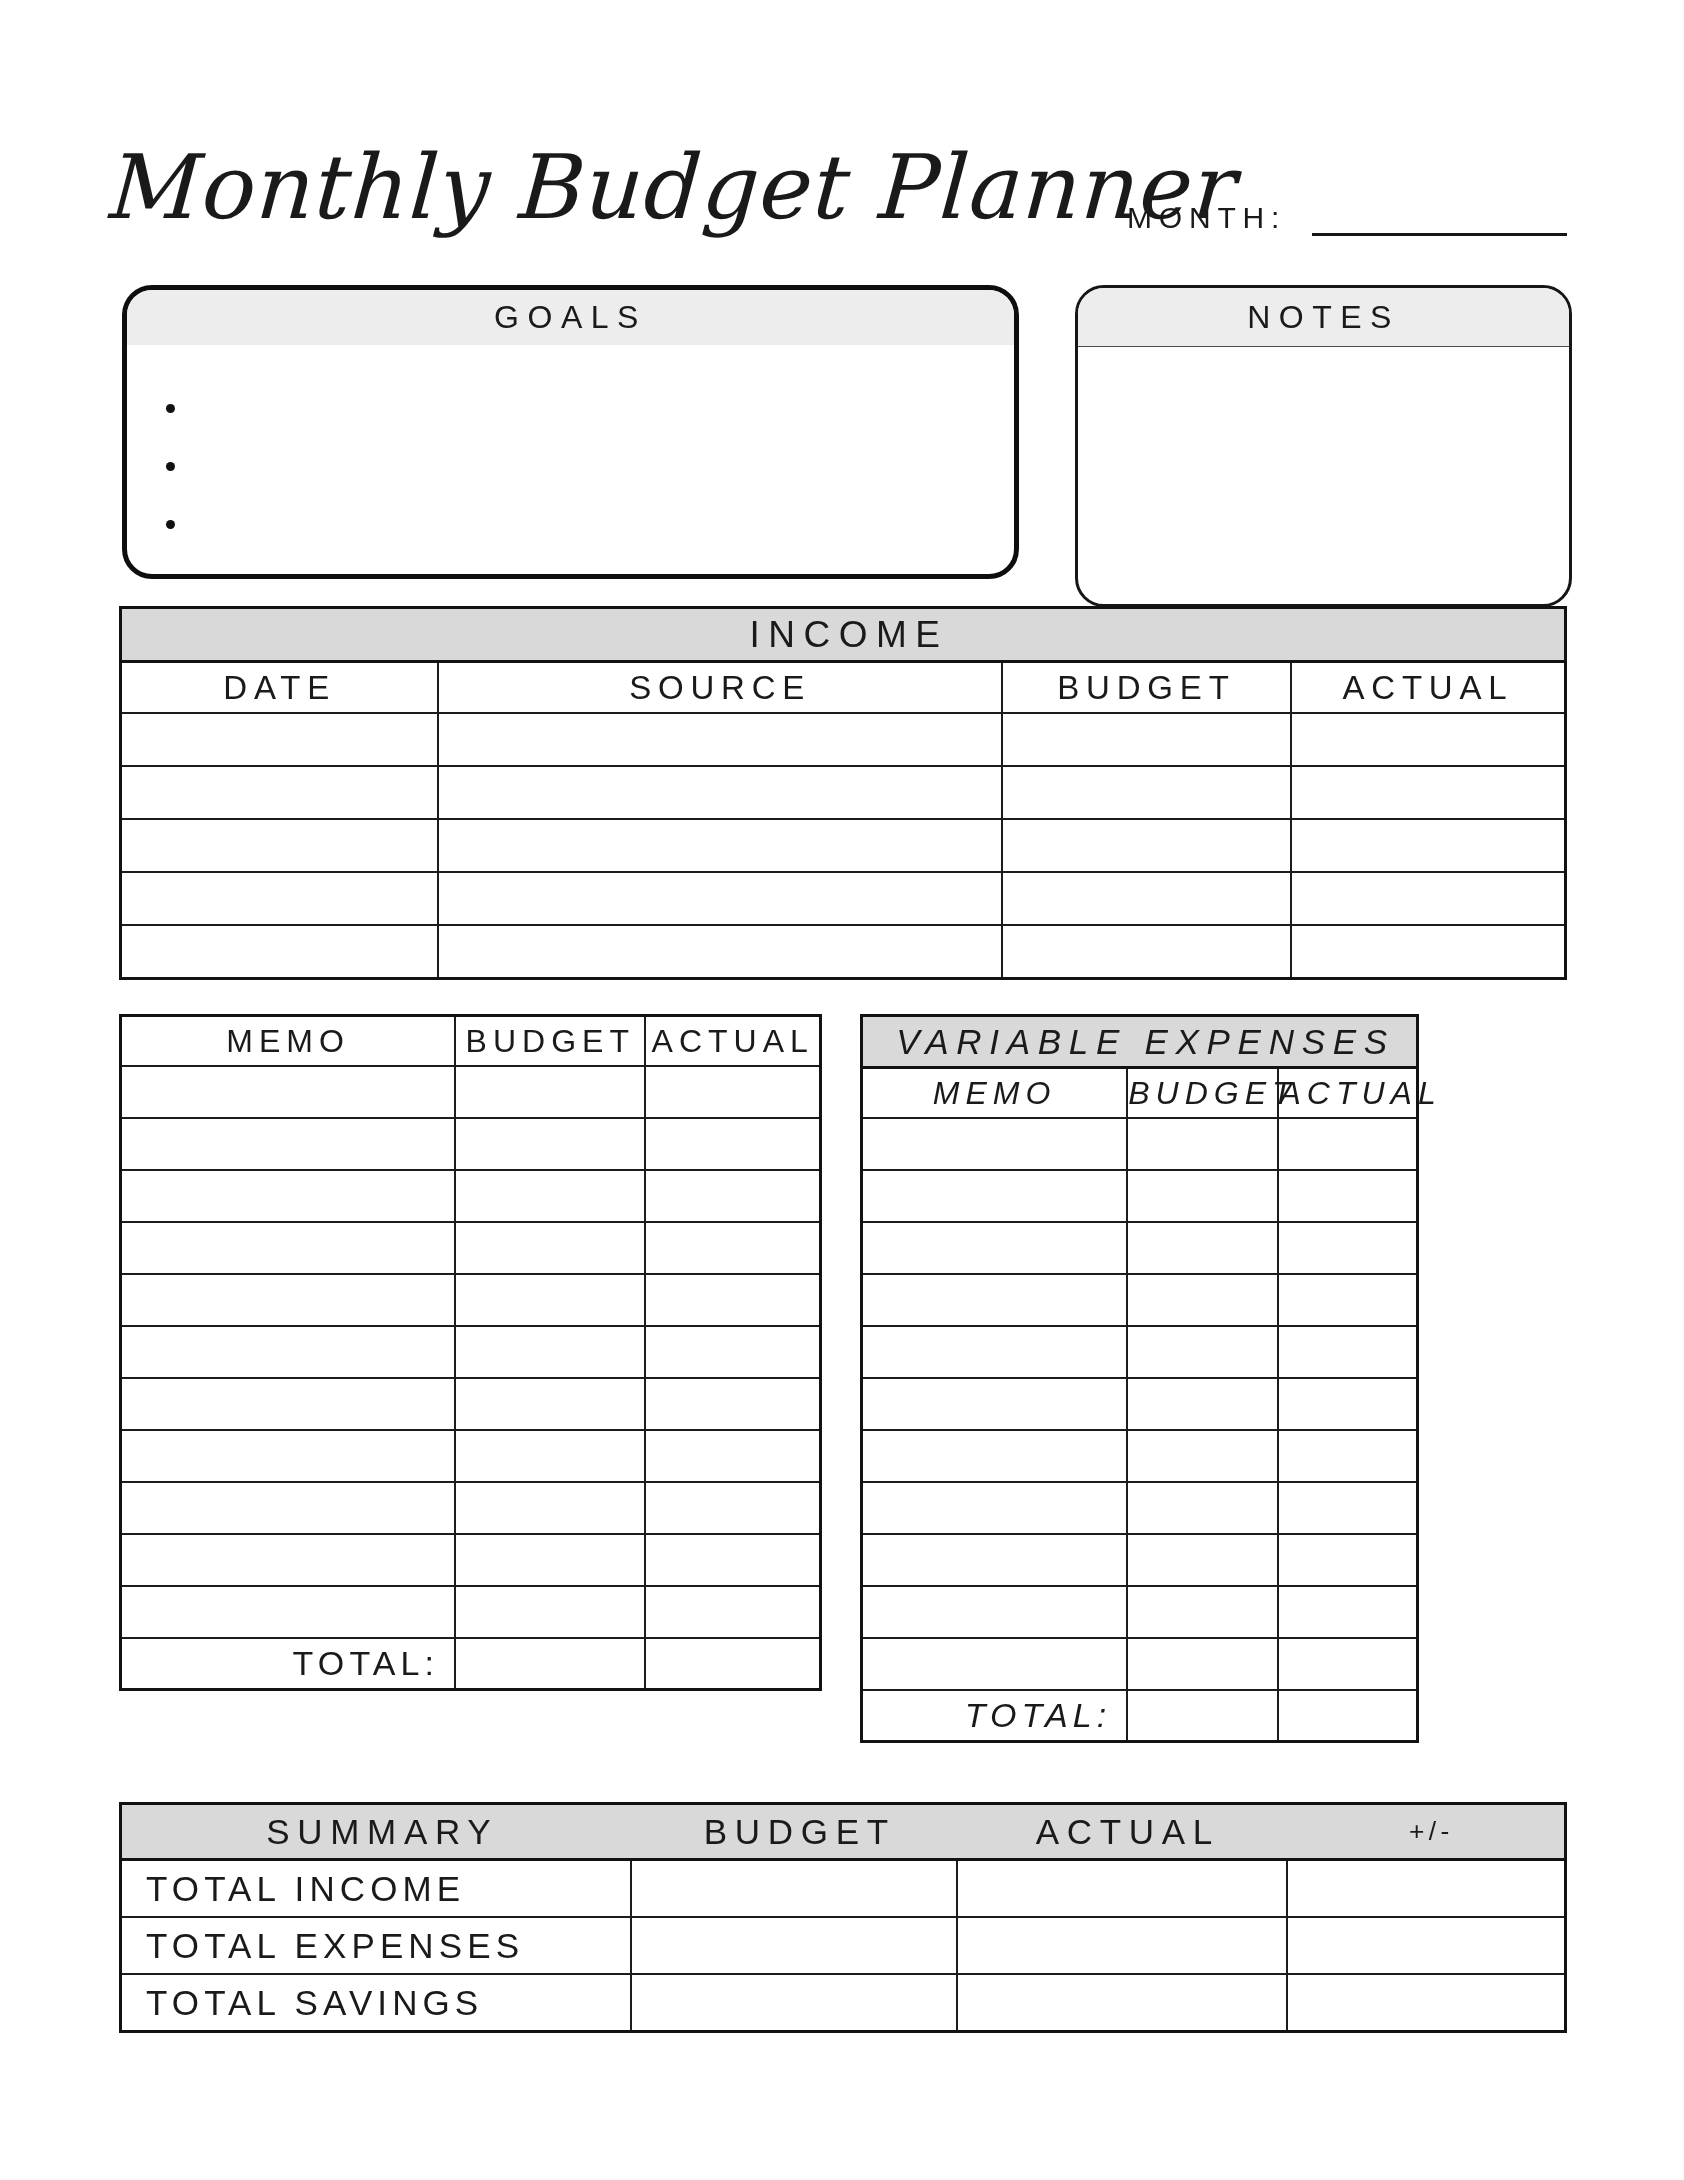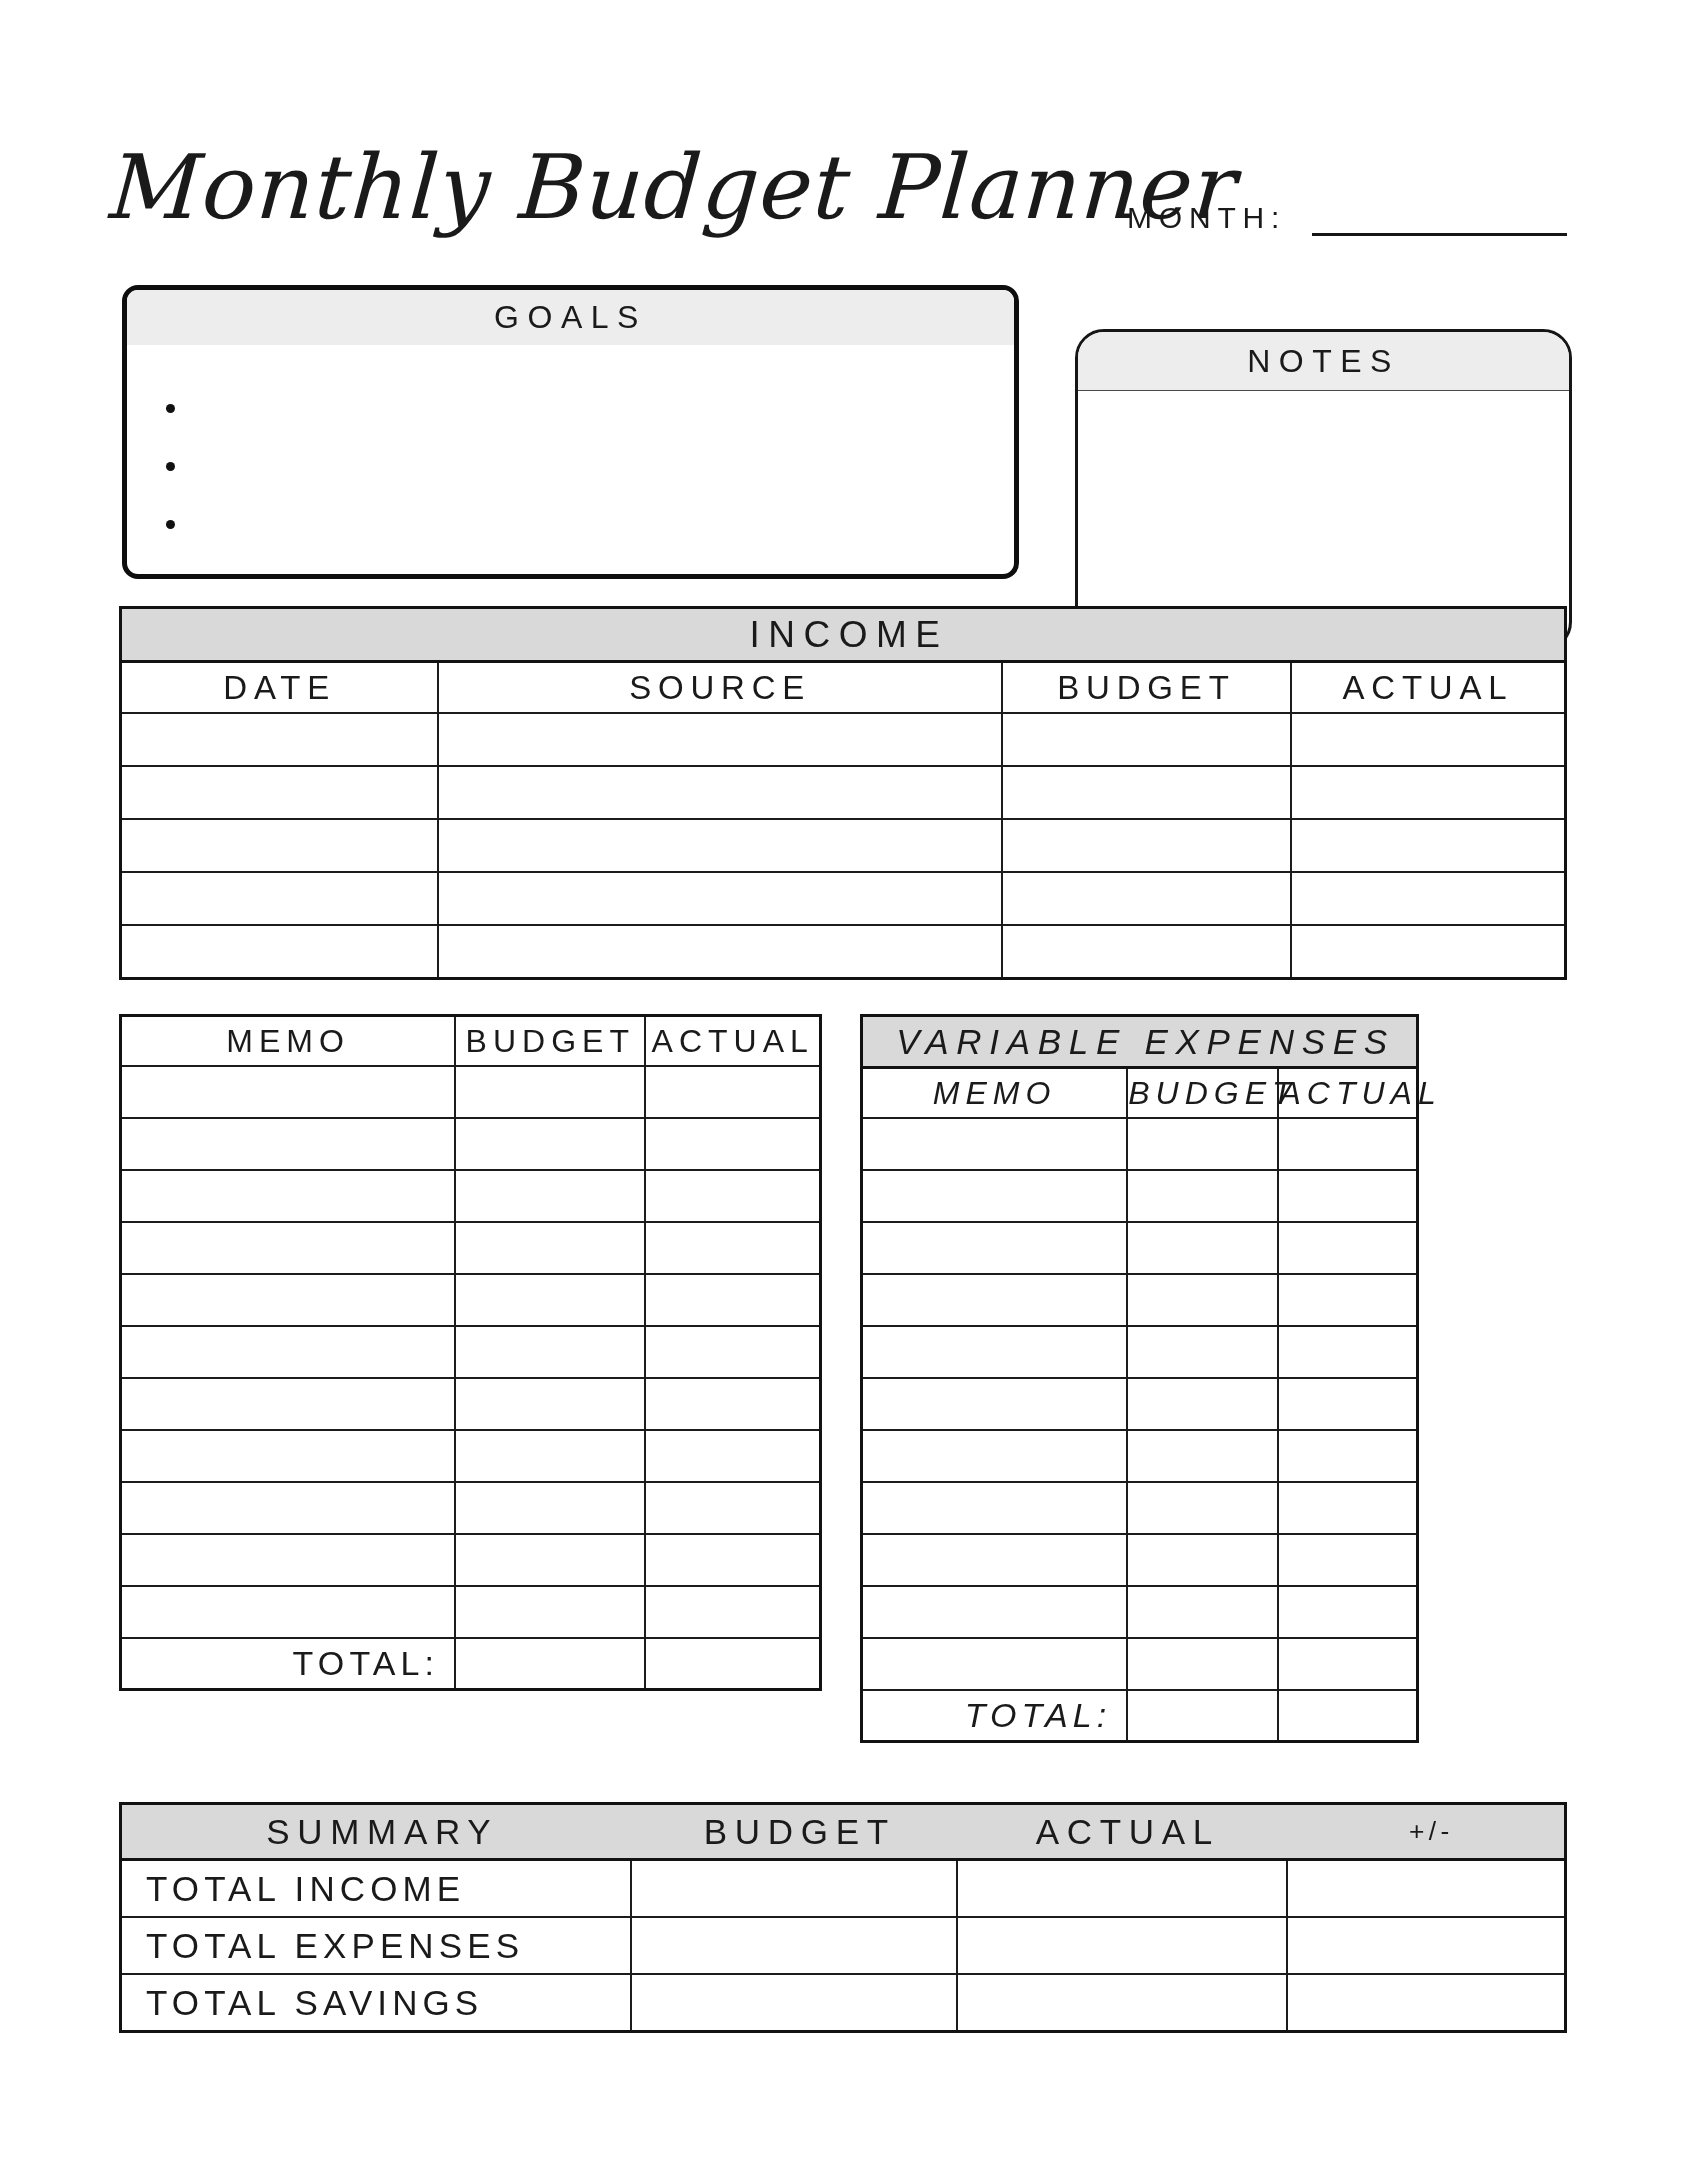--- a/index.html
+++ b/index.html
@@ -31,27 +31,27 @@
     font-size:30px;letter-spacing:6.8px;line-height:1;
     padding-bottom:5.1px;white-space:nowrap;margin-left:24px;
   }
   .month-line{
     flex:1;height:0;border-bottom:3.4px solid #161616;margin-bottom:1.7px;
   }
 
   
   .goals-box{
     position:absolute;left:122px;top:285px;width:897px;height:294px;
-    border:5.1px solid #0e0e0e;border-radius:16px;
+    border:5.1px solid #0e0e0e;border-radius:30px;
     background:#ffffff;overflow:hidden;box-sizing:border-box;
   }
   .notes-box{
     position:absolute;left:1075px;top:285px;width:497px;height:322px;
     border:3.4px solid #161616;border-radius:29px;
-    background:#ffffff;overflow:hidden;box-sizing:border-box;margin-top:44px;
+    background:#ffffff;overflow:hidden;box-sizing:border-box;
   }
   .box-header{
     height:55px;background:#ededed;
     display:flex;align-items:center;justify-content:center;
     font-size:32px;letter-spacing:8.5px;
   }
   .notes-box .box-header{border-bottom:1.7px solid #4a4a4a;height:58px;}
   .goals-bullets{margin:37px 0 0 0;padding:0 0 0 39px;list-style:none;}
   .goals-bullets li{position:relative;height:58px;}
   .goals-bullets li::before{

